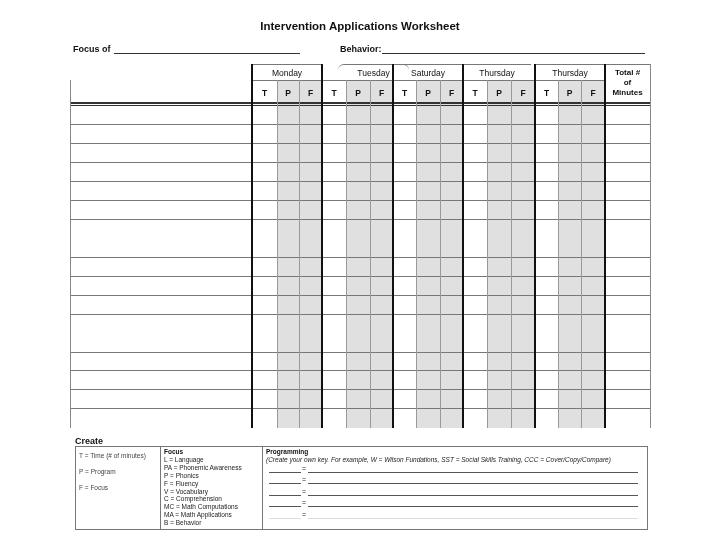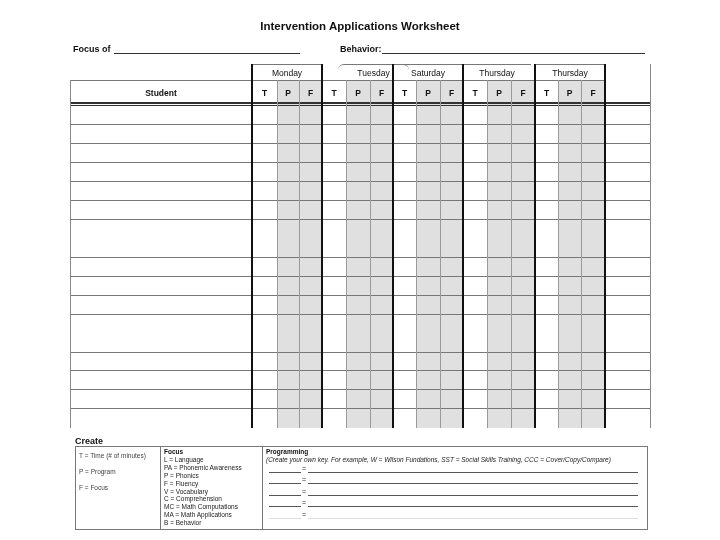--- a/index.html
+++ b/index.html
@@ -54,22 +54,26 @@
   <div class="cell shade" style="left:346px;top:80px;width:47px;height:348px;"></div>
   <div class="cell shade" style="left:416px;top:80px;width:47px;height:348px;"></div>
   <div class="cell shade" style="left:487px;top:80px;width:48px;height:348px;"></div>
   <div class="cell shade" style="left:558px;top:80px;width:47px;height:348px;"></div>
 
   <div class="hdr-day" style="left:252px;width:70px;">Monday</div>
   <div class="hdr-day" style="left:338px;width:71px;border-radius:6px;">Tuesday</div>
   <div class="hdr-day" style="left:393px;width:70px;">Saturday</div>
   <div class="hdr-day" style="left:463px;width:68px;">Thursday</div>
   <div class="hdr-day" style="left:535px;width:70px;">Thursday</div>
+  <div class="hdr-total">
+    <div>Total #</div>
+    <div>of</div>
+    <div>Minutes</div>
+  </div>
 
-  <div class="hdr-student">Student</div>
 
   <div class="hdr-sub" style="left:252px;width:25px;">T</div>
   <div class="hdr-sub" style="left:277px;width:22px;">P</div>
   <div class="hdr-sub" style="left:299px;width:23px;">F</div>
 
   <div class="hdr-sub" style="left:322px;width:24px;">T</div>
   <div class="hdr-sub" style="left:346px;width:24px;">P</div>
   <div class="hdr-sub" style="left:370px;width:23px;">F</div>
 
   <div class="hdr-sub" style="left:393px;width:23px;">T</div>

